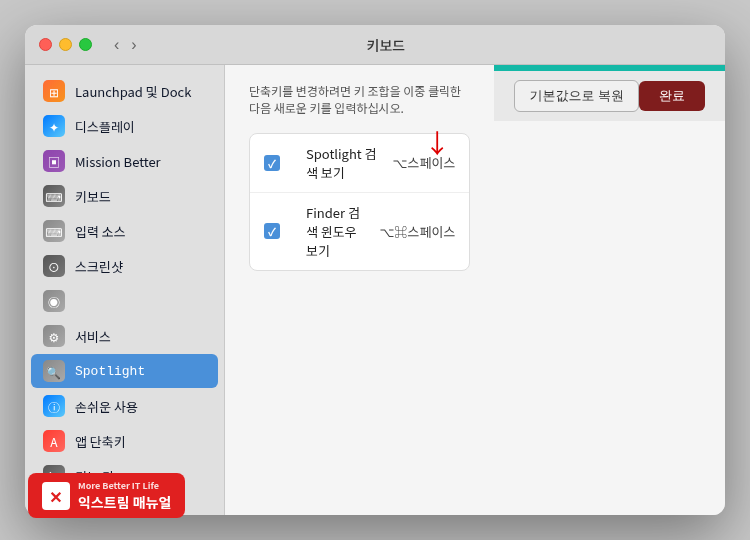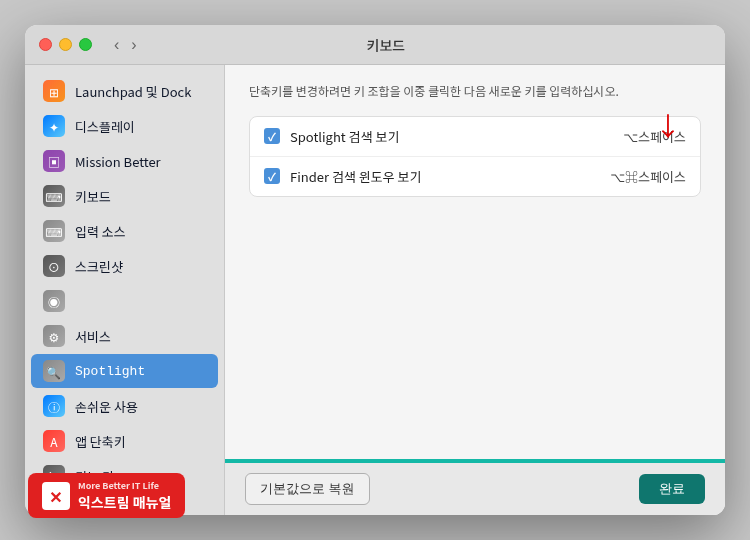--- a/index.html
+++ b/index.html
@@ -106,21 +106,21 @@
       flex-shrink: 0;
     }
     .item-label {
       font-size: 13px;
       color: #0f172a;
     }
     .main-panel {
       flex: 1;
       background: #f5f5f5;
       display: flex;
-      flex-direction: column;
+      flex-direction: row;
       padding: 0;
     }
     .main-content {
       flex: 1;
       padding: 18px 24px;
     }
     .instruction-text {
       font-size: 12px;
       color: #555;
       margin-bottom: 16px;
@@ -154,47 +154,48 @@
     }
     .checkbox-check {
       color: white;
       font-size: 11px;
       font-weight: bold;
     }
     .shortcut-name {
       flex: 1;
       font-size: 13px;
       color: #222;
+      margin-left: 16px;
     }
     .shortcut-key {
       font-size: 13px;
       color: #444;
     }
     .bottom-bar {
       height: 56px;
       background: #e8e8e8;
-      border-top: 4px solid #14b8a6;
+      border-top: 6px solid #14b8a6;
       display: flex;
       align-items: center;
       justify-content: space-between;
       padding: 0 20px;
       flex-shrink: 0;
     }
     .restore-btn {
       background: none;
       border: 1px solid #b0b0b0;
       border-radius: 6px;
       padding: 6px 14px;
       font-size: 13px;
       color: #333;
       cursor: pointer;
       background: #f0f0f0;
     }
     .done-btn {
-      background: #0f766e;
+      background: #7f1d1d;
       border: none;
       border-radius: 6px;
       padding: 6px 20px;
       font-size: 13px;
       color: white;
       cursor: pointer;
       font-weight: 500;
     }
 
     

